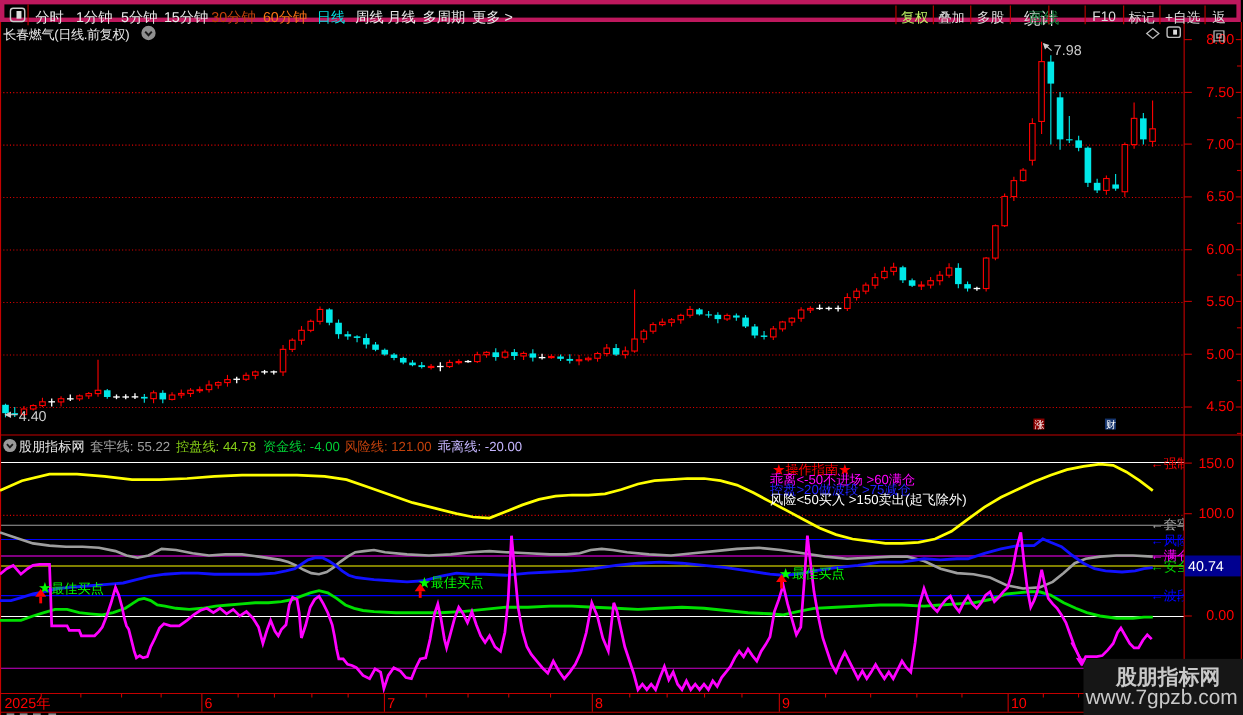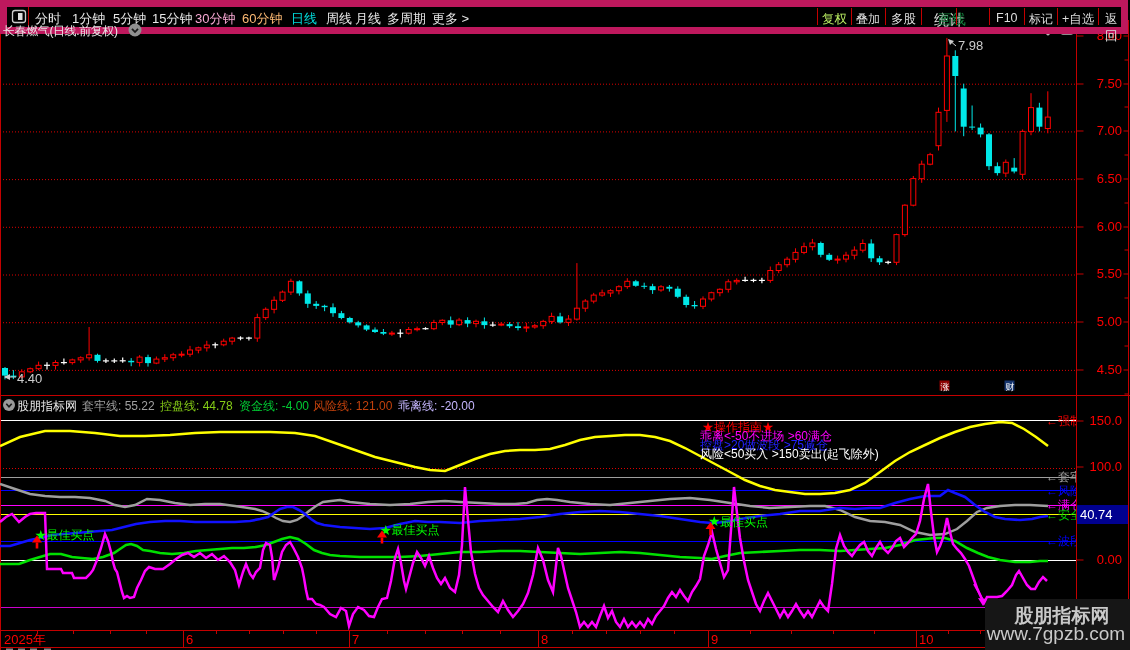--- a/index.html
+++ b/index.html
@@ -489,32 +489,32 @@
         <text x="1046" y="495" fill="#0000ff" font-size="12">←风险</text>
         <text x="1046" y="509" fill="#ff00ff" font-size="12">←满仓</text>
         <text x="1046" y="519" fill="#00d800" font-size="12">←安全</text>
         <text x="1046" y="545" fill="#0000ff" font-size="12">←波段</text>
       </g>
 
 <text x="1062" y="622" fill="#c9c9c9" font-size="19" font-weight="bold" text-anchor="middle">股朋指标网</text>
 <text x="1056" y="640" fill="#c9c9c9" font-size="19" text-anchor="middle">www.7gpzb.com</text>
 
 </svg>
-<div style="position:absolute;left:0;top:0;width:1128px;height:34px;background:#000;border:7px solid #be185d;font-size:13px">
+<div style="position:absolute;left:0;top:0;width:1128px;height:20px;background:#000;border:4px solid #be185d;font-size:13px">
 <div style="position:absolute;left:0;top:0;width:22px;height:19px;border-right:1px solid #c40000"></div>
 <svg width="22" height="19" style="position:absolute;left:0;top:0">
         <rect x="5.5" y="3.5" width="13" height="12" rx="2.5" fill="none" stroke="#cccccc" stroke-width="1.3"></rect>
         <rect x="11" y="6" width="4.5" height="7" fill="#dddddd"></rect>
       </svg>
 <span style="position:absolute;left:28px;top:3px;color:#e8e8e8">分时</span>
       <span style="position:absolute;left:65px;top:3px;color:#e8e8e8">1分钟</span>
       <span style="position:absolute;left:106px;top:3px;color:#e8e8e8">5分钟</span>
       <span style="position:absolute;left:145px;top:3px;color:#e8e8e8">15分钟</span>
-      <span style="position:absolute;left:188px;top:3px;color:#f9a8d4">30分钟</span>
-      <span style="position:absolute;left:235px;top:3px;color:#fdba74">60分钟</span>
+      <span style="position:absolute;left:188px;top:3px;color:#c2410c">30分钟</span>
+      <span style="position:absolute;left:235px;top:3px;color:#f97316">60分钟</span>
       <span style="position:absolute;left:284px;top:3px;color:#00dddd">日线</span>
       <span style="position:absolute;left:319px;top:3px;color:#e8e8e8">周线</span>
       <span style="position:absolute;left:348px;top:3px;color:#e8e8e8">月线</span>
       <span style="position:absolute;left:380px;top:3px;color:#e8e8e8">多周期</span>
       <span style="position:absolute;left:425px;top:3px;color:#e8e8e8">更多 &gt;</span>
       <span style="position:absolute;left:815px;top:4px;color:#bef264;font-size:12.5px">复权</span>
       <span style="position:absolute;left:849px;top:4px;color:#dcdcdc;font-size:12px">叠加</span>
       <span style="position:absolute;left:884px;top:4px;color:#dcdcdc;font-size:12.5px">多股</span>
       <span style="position:absolute;left:927px;top:4px;color:#dcdcdc;font-size:15px">统计</span>
       <span style="position:absolute;left:931px;top:4px;color:#15803d;font-size:14px">画线</span>

